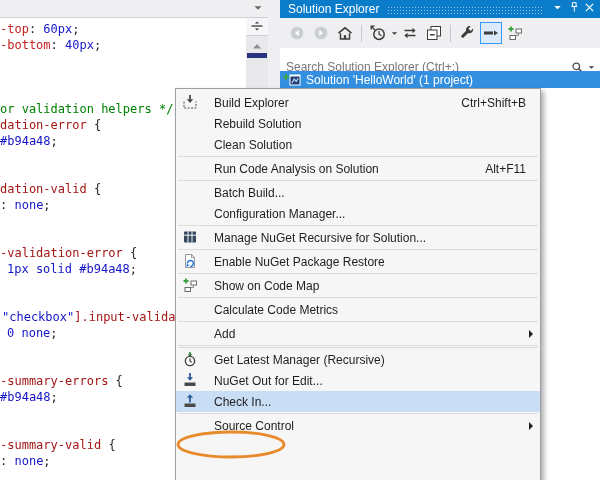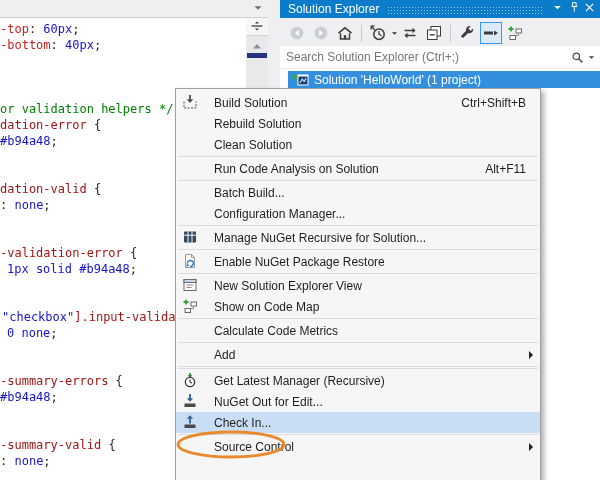--- a/index.html
+++ b/index.html
@@ -28,29 +28,29 @@
     background-size:3px 3px;}
   .tb-winbtn{width:15px;height:15px;margin-left:1px;display:flex;align-items:center;justify-content:center;}
   .tb-winbtn svg{width:13px;height:13px;}
   .se-toolbar{position:absolute;left:0;top:18px;right:0;height:30px;background:#efeff2;display:flex;align-items:center;padding-left:5px;}
   .tb-btn{width:20px;height:20px;margin:0 1px;display:flex;align-items:center;justify-content:center;border:1px solid transparent;}
   .tb-btn svg{width:16px;height:16px;}
   .tb-btn.active{border:1px solid #3399ff;background:#dcebfa;}
   .tb-caret{width:8px;height:20px;display:flex;align-items:center;justify-content:center;}
   .tb-caret svg{width:7px;height:7px;}
   .tb-sep{width:1px;height:17px;background:#c8c9d0;margin:0 4px;}
-  .se-search{position:absolute;left:0;top:46px;right:0;height:22px;background:#ffffff;border-bottom:1px solid #e6e6ea;display:flex;align-items:center;}
+  .se-search{position:absolute;left:0;top:56px;right:0;height:22px;background:#ffffff;border-bottom:1px solid #e6e6ea;display:flex;align-items:center;}
   .se-search-text{flex:1;font-size:12px;color:#767676;padding-left:6px;white-space:nowrap;overflow:hidden;}
   .se-search-btn{width:16px;height:16px;display:flex;align-items:center;justify-content:center;}
   .se-search-btn svg{width:13px;height:13px;}
   .se-search-caret{width:12px;height:16px;display:flex;align-items:center;justify-content:center;margin-right:3px;}
   .se-search-caret svg{width:7px;height:7px;}
   .se-tree{position:absolute;left:0;top:71px;right:0;bottom:0;background:#ffffff;}
   .tree-row{height:17px;display:flex;align-items:center;font-size:12px;padding-left:2px;}
-  .tree-row.selected{background:#3390e0;color:#ffffff;margin-left:8px;}
+  .tree-row.selected{background:#3390e0;color:#ffffff;}
   .tree-icon{width:20px;height:14px;margin-right:4px;}
   .tree-icon svg{width:20px;height:14px;}
 
   
   .context-menu{position:absolute;left:175px;top:88px;width:366px;height:420px;background:#f6f6f6;
     border:1px solid #9f9fa4;box-shadow:3px 3px 5px rgba(0,0,0,.32);padding-top:3px;z-index:10;box-sizing:border-box;}
   .menu-item{position:relative;height:21px;display:flex;align-items:center;padding-left:38px;padding-right:14px;font-size:12px;color:#1e1e1e;}
   .menu-item.hl{background:#c9def5;}
   .mi-icon{position:absolute;left:6px;top:2px;width:16px;height:16px;}
   .mi-icon svg{width:16px;height:16px;}
@@ -209,21 +209,21 @@
     </div>
   </div>
 
   <div class="context-menu" id="context-menu">
       <div class="menu-item">
         <span class="mi-icon"><svg viewBox="0 0 16 16">
             <path d="M2 7.5v6.5h12V7.5" fill="none" stroke="#4a4a4a" stroke-dasharray="2 1.4"></path>
             <path d="M8 1v5" stroke="#4a4a4a" stroke-width="1.8" fill="none"></path>
             <path d="M4.8 5.2L8 9l3.2-3.8z" fill="#4a4a4a"></path>
           </svg></span>
-        <span class="mi-label">Build Solution</span>
+        <span class="mi-label">Build Explorer</span>
         <span class="mi-shortcut">Ctrl+Shift+B</span>
       </div>
       <div class="menu-item">
         <span class="mi-label">Rebuild Solution</span>
       </div>
       <div class="menu-item">
         <span class="mi-label">Clean Solution</span>
       </div>
       <div class="menu-sep"></div>
       <div class="menu-item">
@@ -251,28 +251,20 @@
             <path d="M3.5 1.5h6l3 3v10h-9z" fill="#fff" stroke="#9a9a9a"></path>
             <path d="M9.5 1.5v3h3" fill="none" stroke="#9a9a9a"></path>
             <path d="M5.4 10.4a3 3 0 1 1 2.8 3" fill="none" stroke="#2b79d7" stroke-width="1.5"></path>
             <path d="M4.3 13.8l.7-3.2 2.5 2z" fill="#2b79d7"></path>
           </svg></span>
         <span class="mi-label">Enable NuGet Package Restore</span>
       </div>
       <div class="menu-sep"></div>
       <div class="menu-item">
         <span class="mi-icon"><svg viewBox="0 0 16 16">
-            <rect x="2" y="2.5" width="12" height="11" fill="#fff" stroke="#6b6b6b"></rect>
-            <rect x="2" y="2.5" width="12" height="3" fill="#c7d9ef" stroke="#6b6b6b"></rect>
-            <path d="M4.5 8h7M4.5 10.5h5" stroke="#8a8a8a"></path>
-          </svg></span>
-        <span class="mi-label">New Solution Explorer View</span>
-      </div>
-      <div class="menu-item">
-        <span class="mi-icon"><svg viewBox="0 0 16 16">
             <path d="M4 1.5v5M1.5 4h5" stroke="#3da33d" stroke-width="1.8"></path>
             <rect x="9" y="4" width="5.5" height="4" fill="#fff" stroke="#6b6b6b"></rect>
             <rect x="3" y="10.5" width="5.5" height="4" fill="#fff" stroke="#6b6b6b"></rect>
             <path d="M11.5 8v2.5H9" fill="none" stroke="#8a8a8a"></path>
           </svg></span>
         <span class="mi-label">Show on Code Map</span>
       </div>
       <div class="menu-sep"></div>
       <div class="menu-item">
         <span class="mi-label">Calculate Code Metrics</span>

